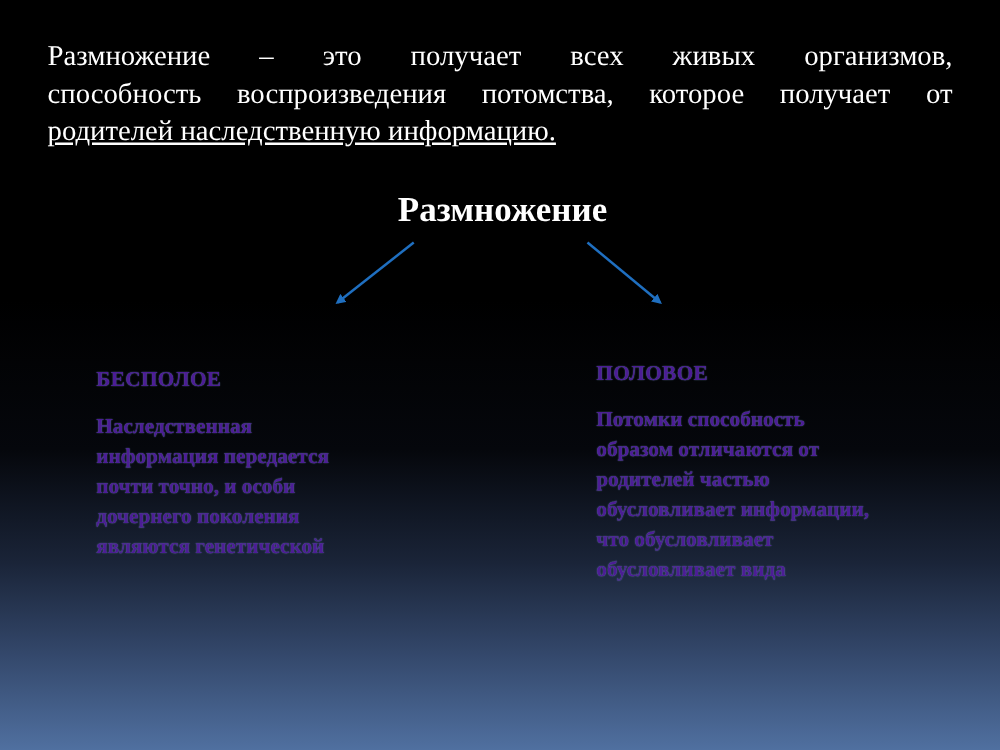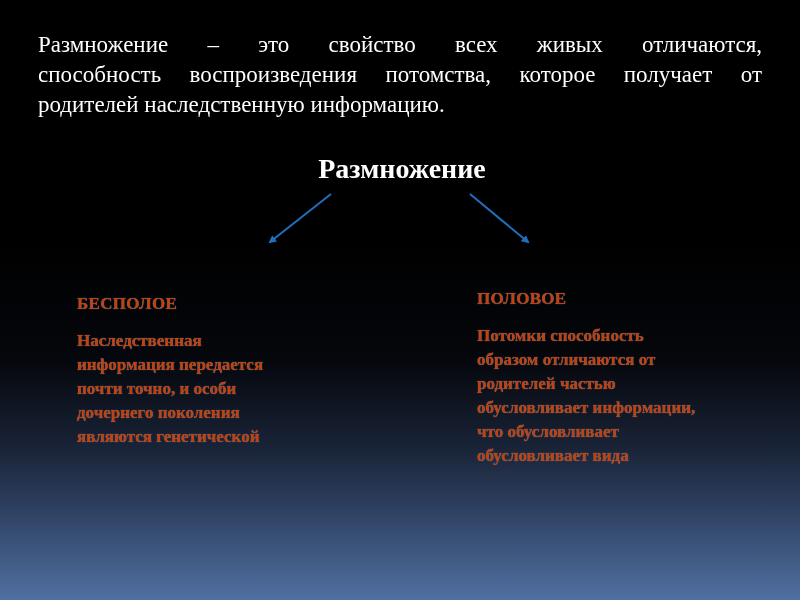--- a/index.html
+++ b/index.html
@@ -36,20 +36,21 @@
       text-align-last: left;
       margin: 0;
     }
     .definition .line {
       display: block;
       text-align: justify;
       text-align-last: justify;
     }
     .definition .line.last {
       text-align-last: left;
+      text-decoration: underline;
     }
     .center-title {
       position: absolute;
       left: 0;
       width: 800px;
       top: 150px;
       text-align: center;
       color: #ffffff;
       font-size: 28px;
       line-height: 34px;
@@ -58,21 +59,21 @@
     .arrows {
       position: absolute;
       left: 0;
       top: 0;
       width: 800px;
       height: 600px;
       pointer-events: none;
     }
     .column {
       position: absolute;
-      color: #c2410c;
+      color: #4c1d95;
       font-weight: bold;
       font-size: 17px;
       line-height: 24px;
       text-shadow: 0 0 1px #6a8ab0;
     }
     .column.left {
       left: 77px;
       top: 292px;
       width: 260px;
     }
@@ -90,21 +91,21 @@
       display: block;
       white-space: nowrap;
     }
   </style>
 </head>
 <body>
 
 <div class="slide">
 
   <p class="definition">
-    <span class="line">Размножение  – это свойство всех живых отличаются,</span>
+    <span class="line">Размножение  – это получает всех живых организмов,</span>
     <span class="line">способность воспроизведения потомства, которое получает от</span>
     <span class="line last">родителей наследственную информацию.</span>
   </p>
 
   <h2 class="center-title">Размножение</h2>
 
   <svg class="arrows" viewBox="0 0 800 600" xmlns="http://www.w3.org/2000/svg">
     <defs>
       <marker id="arrowhead" markerWidth="8" markerHeight="8" refX="6" refY="4" orient="auto" markerUnits="userSpaceOnUse">
         <path d="M0,0 L8,4 L0,8 Z" fill="#1f6fc0"></path>

